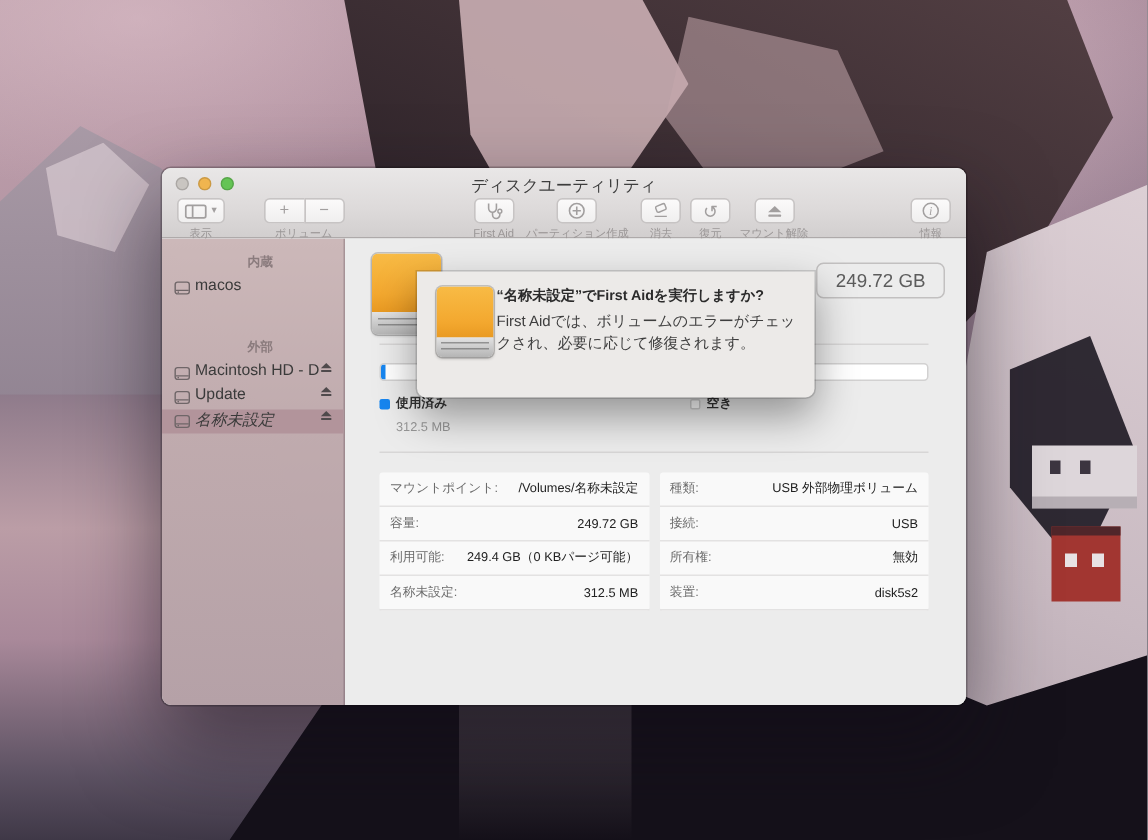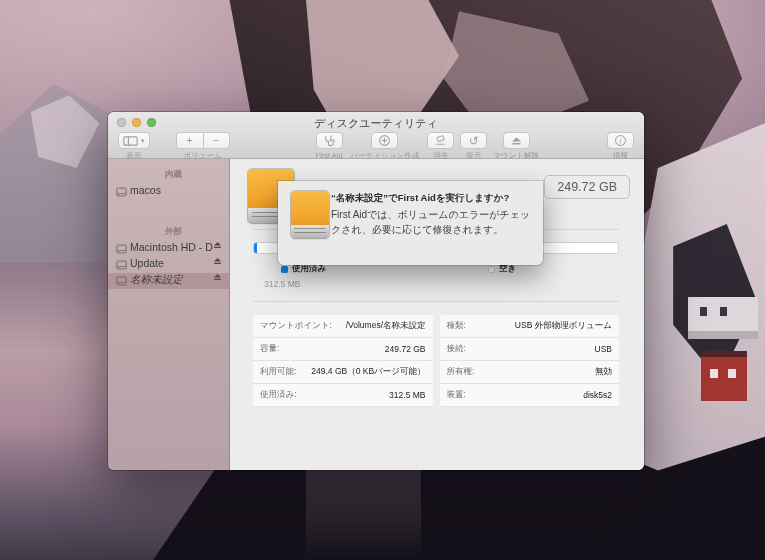--- a/index.html
+++ b/index.html
@@ -101,21 +101,21 @@
   .peek-icon{position:absolute;left:18px;top:10px;width:46px;height:54px;}
   .capacity-badge{position:absolute;right:14px;top:16px;padding:4px 12px;
     border:1.5px solid #c2c0c0;border-radius:5px;font-size:12.5px;color:#5c5c5c;}
   .sep{position:absolute;left:23px;right:25px;height:1px;background:#d7d6d6;}
   .sep1{top:70px;} .sep2{top:142px;}
   .usage-bar{position:absolute;left:23px;right:25px;top:83px;height:12px;background:#fff;
     border:1px solid #d2d1d1;border-radius:3px;box-sizing:border-box;overflow:hidden;}
   .used-sliver{width:3px;height:100%;background:#1786f0;}
   .legend{position:absolute;left:23px;top:104px;display:flex;}
   .leg-col{width:207px;}
-  .leg-head{display:flex;align-items:center;gap:4px;margin-left:28px;}
+  .leg-head{display:flex;align-items:center;gap:4px;}
   .leg-sq{width:7px;height:7px;border-radius:1.5px;}
   .leg-sq.used{background:#1786f0;}
   .leg-sq.free{background:#fff;border:1px solid #cfcfcf;box-sizing:border-box;}
   .leg-label{font-size:8.5px;color:#333;font-weight:bold;}
   .leg-value{font-size:8.5px;color:#979797;margin:4px 0 0 11px;}
   .info-table{position:absolute;left:23px;right:25px;top:156px;display:flex;gap:7px;}
   .it-col{flex:1;background:#f9f9f9;border-radius:2px;}
   .it-row{display:flex;justify-content:space-between;align-items:center;height:22px;
     padding:0 7px;border-bottom:1px solid #e3e2e2;}
   .it-label{font-size:8.5px;color:#6b6b6b;}
@@ -386,21 +386,21 @@
             </div>
             <div class="it-row">
               <span class="it-label">容量:</span>
               <span class="it-value">249.72 GB</span>
             </div>
             <div class="it-row">
               <span class="it-label">利用可能:</span>
               <span class="it-value">249.4 GB（0 KBパージ可能）</span>
             </div>
             <div class="it-row">
-              <span class="it-label">使用済み:</span>
+              <span class="it-label">名称未設定:</span>
               <span class="it-value">312.5 MB</span>
             </div>
           </div>
           <div class="it-col">
             <div class="it-row">
               <span class="it-label">種類:</span>
               <span class="it-value">USB 外部物理ボリューム</span>
             </div>
             <div class="it-row">
               <span class="it-label">接続:</span>

